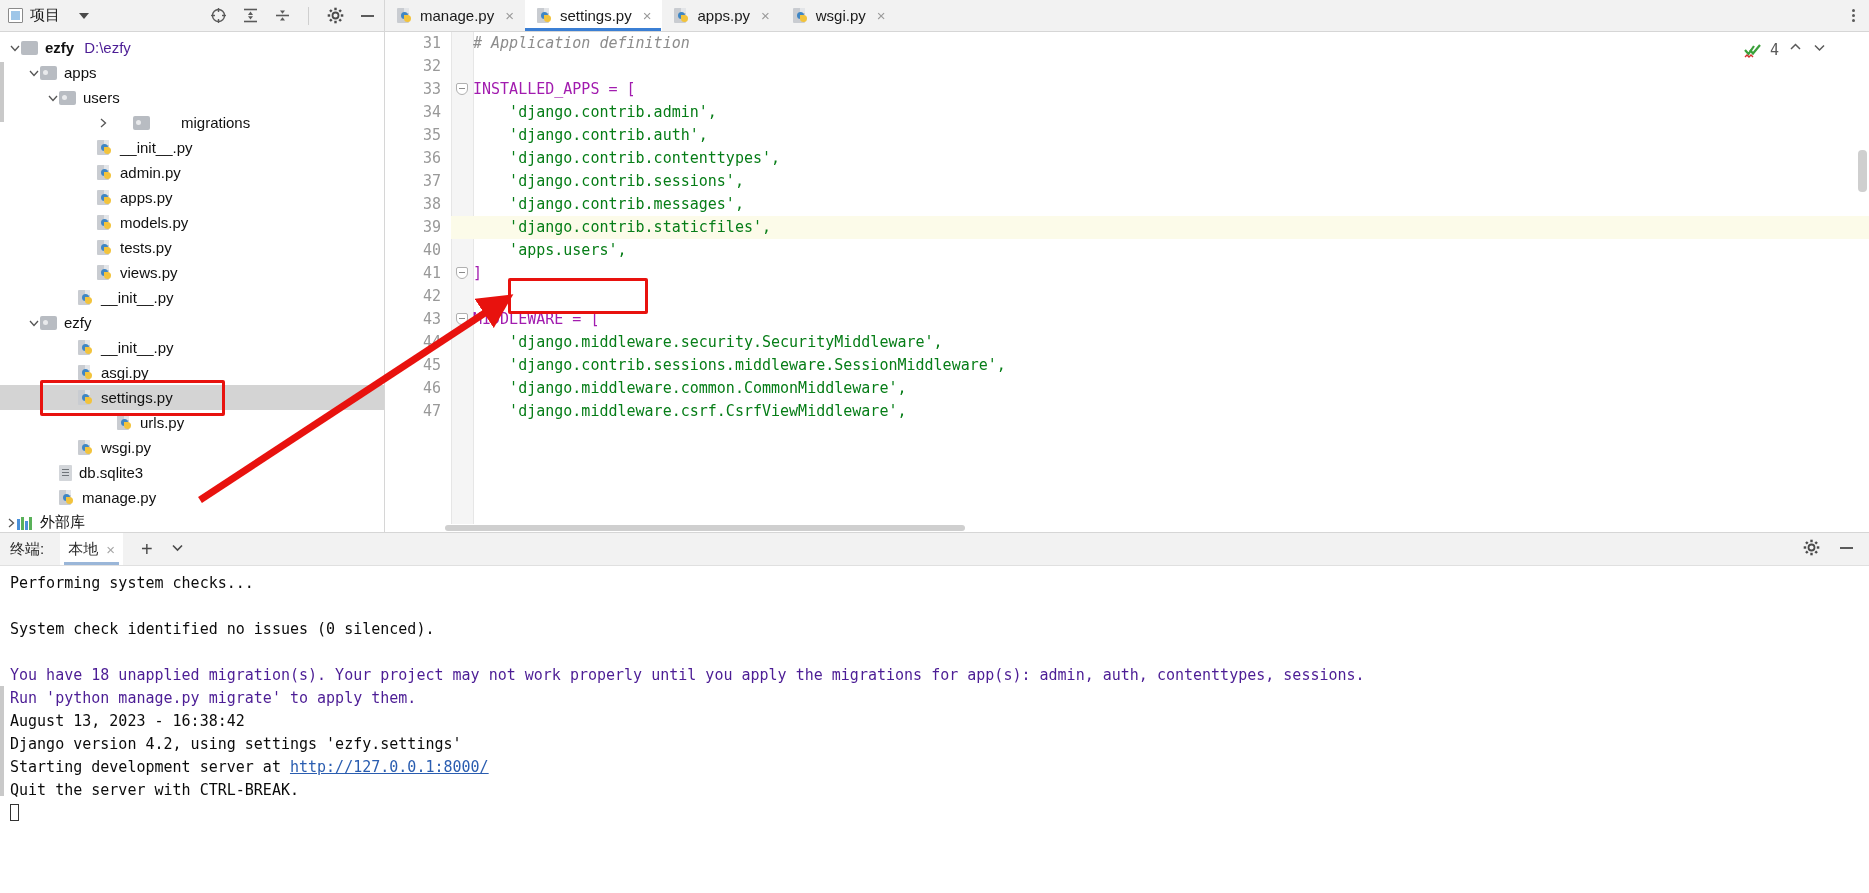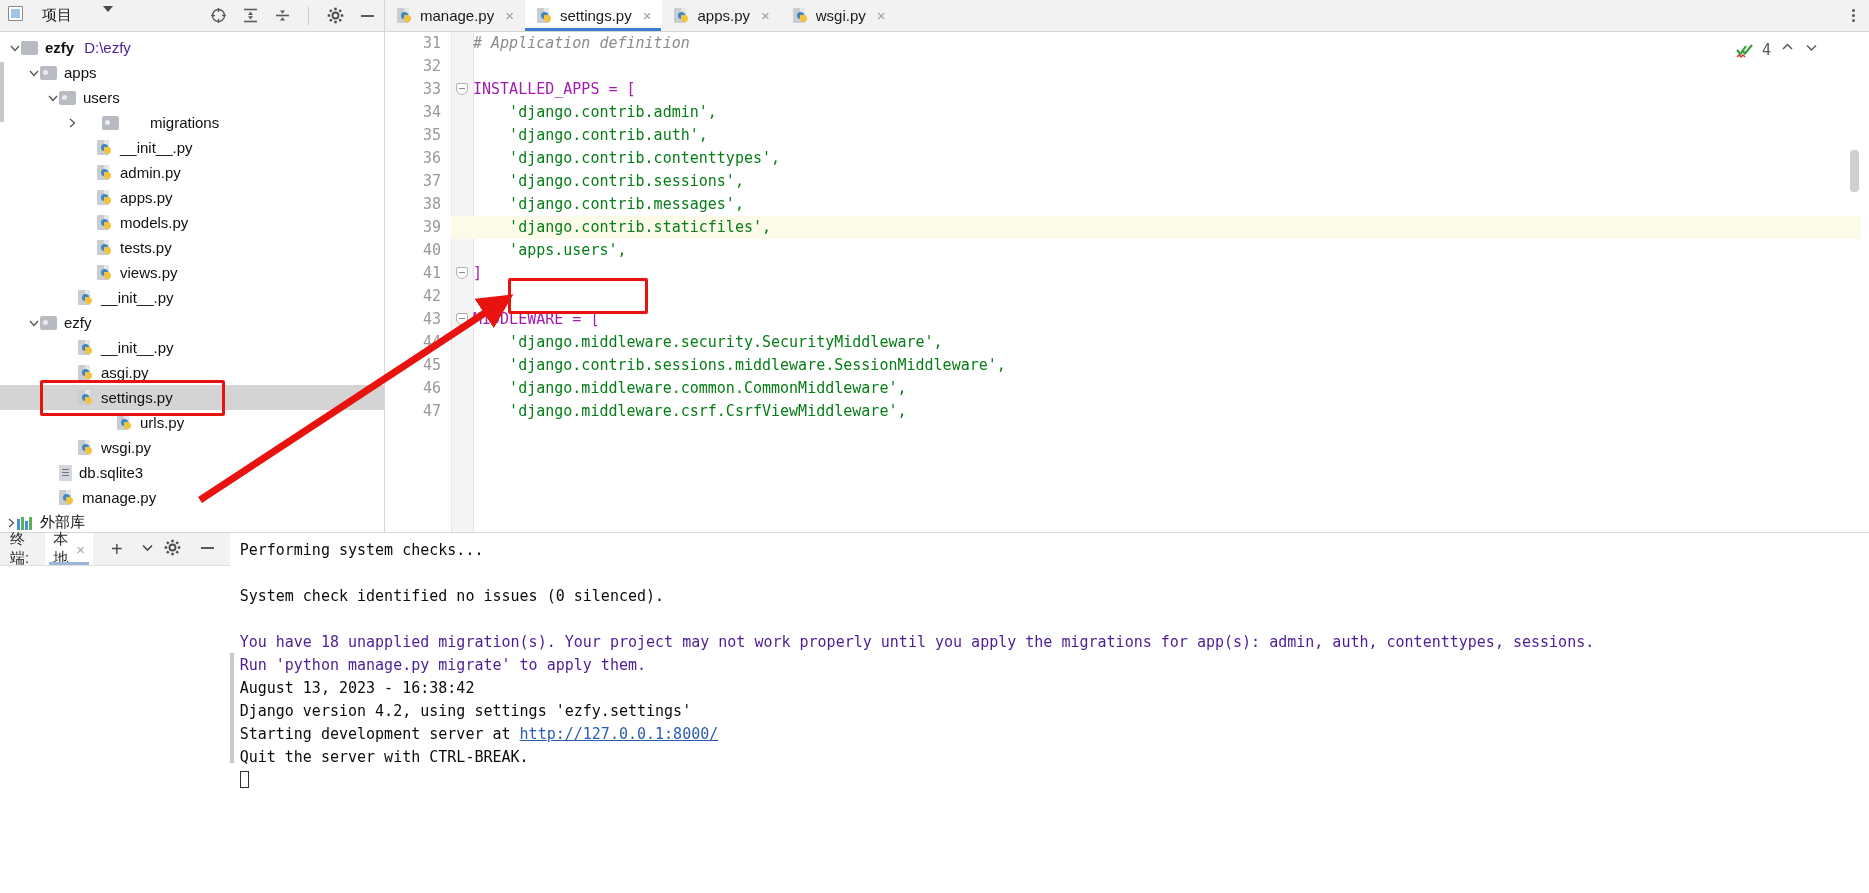--- a/index.html
+++ b/index.html
@@ -37,21 +37,22 @@
     width: 384px;
     flex: 0 0 384px;
     display: flex;
     align-items: center;
     background: #f2f2f2;
     padding-left: 8px;
     box-sizing: border-box;
   }
   .proj-title-box {
     display: flex;
-    gap: 19px;
+    align-items: center;
+    gap: 7px;
   }
   .proj-icon {
     width: 15px; height: 15px;
     border: 1.6px solid #8a8a8a;
     box-sizing: border-box;
     background: #ffffff;
     position: relative;
     border-radius: 1px;
   }
   .proj-icon::after {
@@ -287,20 +288,21 @@
     margin-left: 10px;
   }
 
   
   .editor {
     flex: 1 1 auto;
     position: relative;
     background: #ffffff;
     overflow: hidden;
     display: flex;
+    flex-direction: column;
   }
   .code-area {
     flex: 1 1 auto;
     position: relative;
     font-family: "DejaVu Sans Mono", "Liberation Mono", monospace;
     font-size: 15px;
     line-height: 23px;
     overflow: hidden;
   }
   .cline {
@@ -400,21 +402,21 @@
     height: 6px;
     width: 520px;
     background: #cfcfcf;
     border-radius: 3px;
   }
 
   
   .term-wrap {
     flex: 1 1 auto;
     display: flex;
-    flex-direction: row;
+    flex-direction: column;
     background: #ffffff;
     border-top: 1px solid #d6d6d6;
     min-height: 0;
   }
   .term-header {
     height: 32px;
     flex: 0 0 32px;
     display: flex;
     align-items: center;
     background: #f2f2f2;
@@ -648,21 +650,21 @@
           </div>
           <div class="row" style="padding-left: 46px;">
             <span class="arrow">
               <svg width="12" height="12" viewBox="0 0 12 12">
                 <polyline points="2,4 6,8.5 10,4" fill="none" stroke="#555" stroke-width="1.3"></polyline>
               </svg>
             </span>
             <span class="folder-ic module"></span>
             <span class="name">users</span>
           </div>
-          <div class="row" style="padding-left: 65px; gap: 24px;">
+          <div class="row" style="padding-left: 96px; gap: 24px;">
             <span class="arrow">
               <svg width="12" height="12" viewBox="0 0 12 12">
                 <polyline points="4,2 8.5,6 4,10" fill="none" stroke="#555" stroke-width="1.3"></polyline>
               </svg>
             </span>
             <span class="folder-ic module"></span>
             <span class="name">migrations</span>
           </div>
           <div class="row" style="padding-left: 84px;">
             <span class="arrow none"></span>

